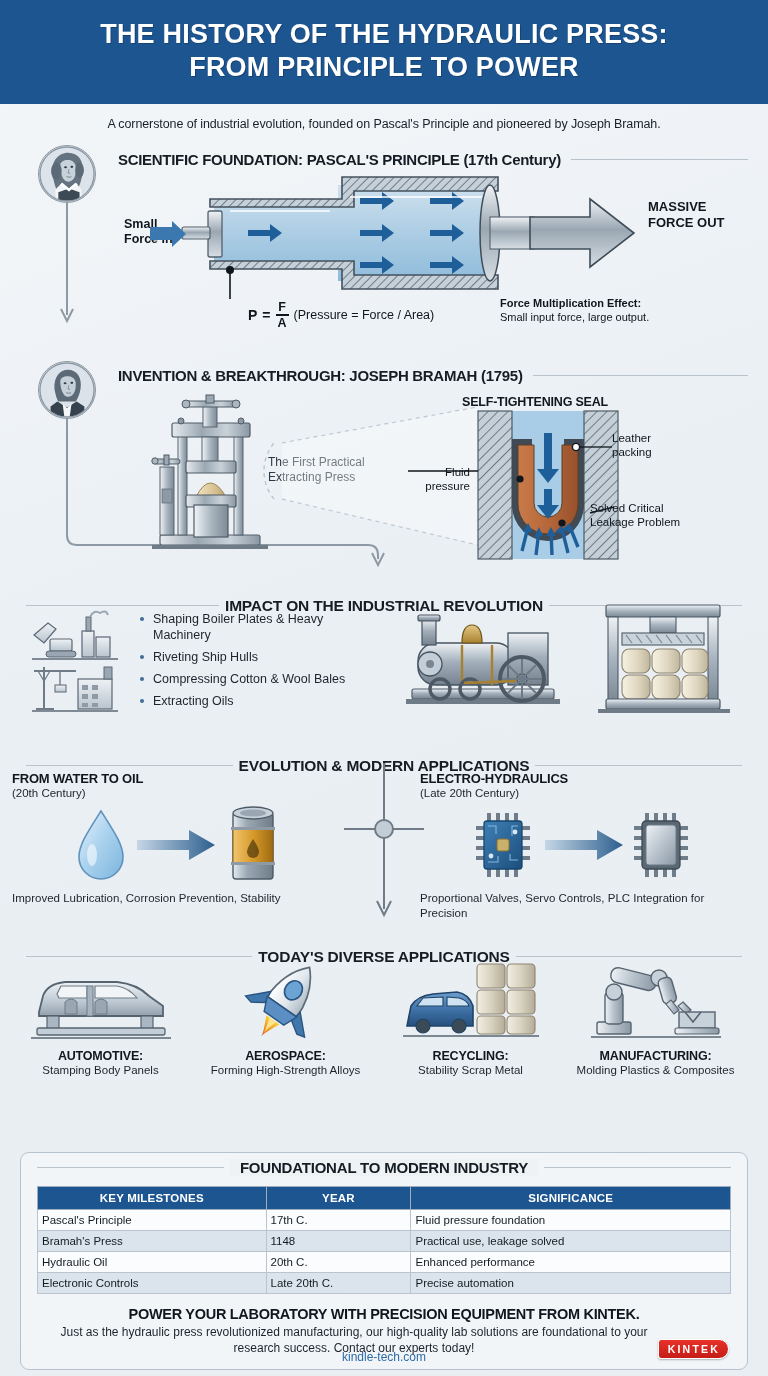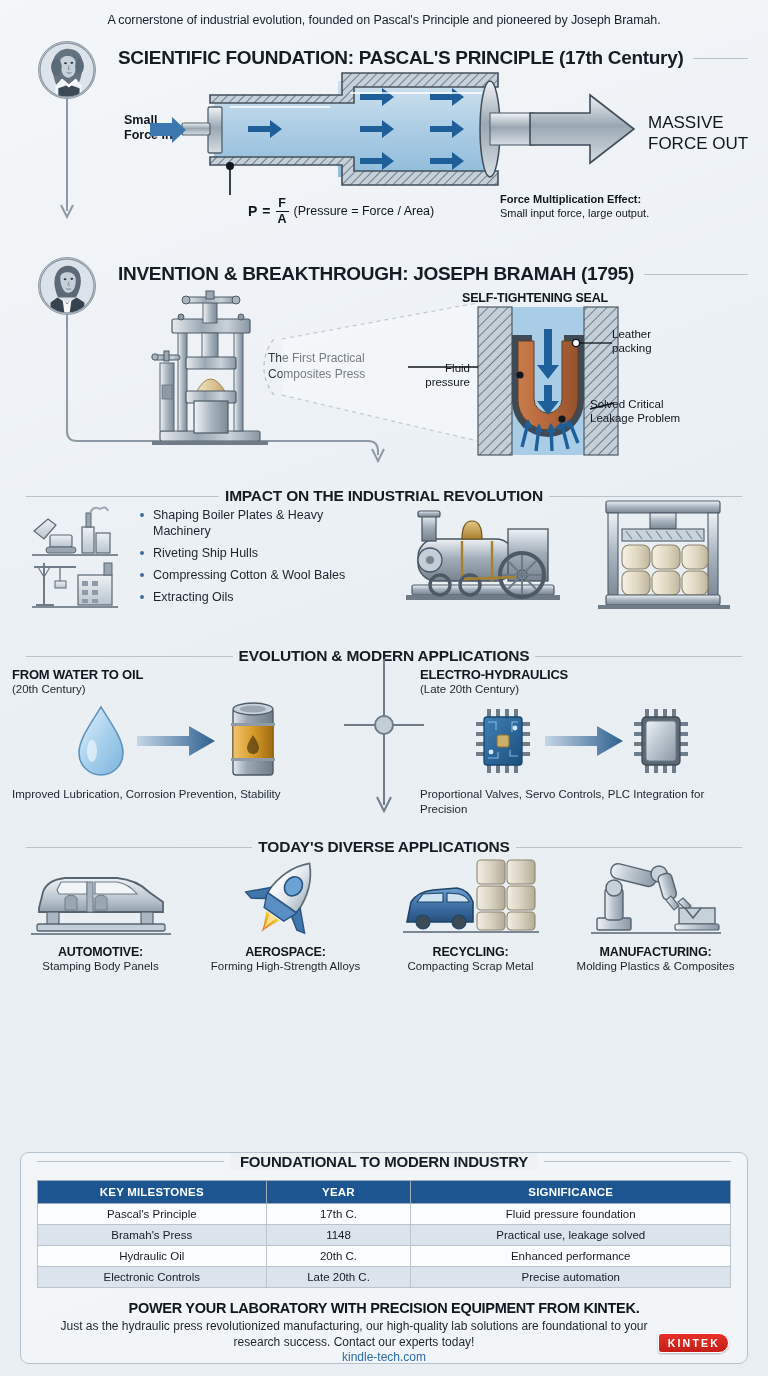--- a/index.html
+++ b/index.html
@@ -38,39 +38,39 @@
     padding: 13px 20px 10px;
     letter-spacing: -.1px;
   }
 
   
   .sec-head {
     display: flex;
     align-items: center;
     gap: 6px;
     padding: 0 26px;
-    margin: 10px 0 4px;
+    margin: 16px 0 4px;
   }
   .sec-head .rule { flex: 1 1 auto; height: 1px; background: #b9c3cc; }
   .sec-head h2 {
     font-size: 15.5px;
     font-weight: bold;
     color: #151c23;
     letter-spacing: -.2px;
     white-space: nowrap;
   }
 
   
   .inline-head {
     display: flex;
     align-items: center;
     gap: 10px;
   }
   .inline-head h2 {
-    font-size: 19px;
+    font-size: 15px;
     font-weight: bold;
     color: #151c23;
     letter-spacing: -.3px;
     white-space: nowrap;
   }
   .inline-head .rule { flex: 1 1 auto; height: 1px; background: #b9c3cc; }
 
   
   .portrait {
     width: 58px; height: 58px;
@@ -85,22 +85,22 @@
 
   
   .s1 { position: relative; height: 212px; }
   .s1 .portrait-wrap { position: absolute; left: 38px; top: 4px; }
   .s1 .head-wrap { position: absolute; left: 118px; right: 20px; top: 10px; }
   .s1 .small-force {
     position: absolute; left: 124px; top: 76px;
     font-size: 12.5px; font-weight: bold; color: #10161d; line-height: 1.22;
   }
   .s1 .massive {
-    position: absolute; left: 648px; top: 76px;
-    font-size: 17px; font-weight: normal; color: #10161d; line-height: 1.22;
+    position: absolute; left: 648px; top: 58px;
+    font-size: 13px; font-weight: bold; color: #10161d; line-height: 1.22;
   }
   .s1 .diagram { position: absolute; left: 190px; top: 36px; }
   .s1 .formula {
     position: absolute; left: 248px; top: 160px;
     display: flex; align-items: center; gap: 5px;
     font-size: 12.5px; color: #10161d;
   }
   .s1 .formula b { font-size: 14px; }
   .frac { display: inline-flex; flex-direction: column; align-items: center; line-height: 1; }
   .frac .num { font-weight: bold; font-size: 12.5px; }
@@ -185,21 +185,21 @@
 
   table { width: 100%; border-collapse: collapse; }
   thead th {
     background: #1d5591; color: #fff;
     font-size: 11.5px; font-weight: bold; letter-spacing: .2px;
     padding: 5px 4px; text-align: center;
     border: 1px solid #9fadba;
   }
   tbody td {
     font-size: 11.5px; color: #141c23;
-    padding: 4px 4px; text-align: center;
+    padding: 4px 4px; 
     border: 1px solid #b9c4ce;
     background: #fbfcfd;
   }
   tbody tr:nth-child(even) td { background: #dbe4ec; }
 
   .cta {
     text-align: center;
     margin-top: 12px;
     position: relative;
   }
@@ -225,20 +225,26 @@
     text-align: center; font-size: 12px; color: #2c6ba5;
   }
 
   svg { overflow: visible; }
 </style>
 </head>
 <body>
 
 <div class="page">
 
+  <div class="header">
+    <h1>
+      <span>THE HISTORY OF THE HYDRAULIC PRESS:</span><br>
+      <span>FROM PRINCIPLE TO POWER</span>
+    </h1>
+  </div>
   <div class="subtitle">A cornerstone of industrial evolution, founded on Pascal's Principle and pioneered by Joseph Bramah.</div>
 
   <div class="s1">
 
     <div class="portrait-wrap">
       <div class="portrait">
         <svg viewBox="0 0 58 58">
           <defs>
             <clipPath id="pclip">
                 <circle cx="29" cy="29" r="28"></circle>
@@ -466,21 +472,21 @@
         <rect x="4" y="66" width="26" height="5" rx="2.5" fill="url(#mg)" stroke="#4e5b66" stroke-width="1"></rect>
         <circle cx="5" cy="68" r="3.2" fill="#aab6c0" stroke="#4e5b66"></circle>
         <rect x="14" y="62" width="5" height="10" fill="#9ba8b3" stroke="#4e5b66"></rect>
         <rect x="10" y="74" width="14" height="68" fill="url(#mg2)" stroke="#56636e" stroke-width="1"></rect>
         <rect x="12" y="96" width="10" height="14" fill="#8d99a4" stroke="#5c6a75" stroke-width=".7"></rect>
       </svg>
     </div>
 
     <div class="callout">
       <span>The First Practical</span><br>
-      <span>Composites Press</span>
+      <span>Extracting Press</span>
     </div>
 
     <svg style="position:absolute;left:252px;top:60px;" width="240" height="140">
       <path d="M22 86 a44 44 0 0 1 0 -56" fill="none" stroke="#b6c2cd" stroke-width="1.3" stroke-dasharray="4 4"></path>
       <path d="M30 30 L226 -6" stroke="#b6c2cd" stroke-width="1.3" stroke-dasharray="4 4" fill="none"></path>
       <path d="M30 86 L226 132" stroke="#b6c2cd" stroke-width="1.3" stroke-dasharray="4 4" fill="none"></path>
       <path d="M30 30 L226 -6 L226 132 L30 86 Z" fill="#ffffff" opacity=".34"></path>
     </svg>
 
     <div class="seal-title">SELF-TIGHTENING SEAL</div>
@@ -942,21 +948,21 @@
               <rect x="104" y="6" width="28" height="24" rx="4" fill="url(#scr)"></rect>
               <rect x="74" y="32" width="28" height="24" rx="4" fill="url(#scr)"></rect>
               <rect x="104" y="32" width="28" height="24" rx="4" fill="url(#scr)"></rect>
               <rect x="74" y="58" width="28" height="18" rx="4" fill="url(#scr)"></rect>
               <rect x="104" y="58" width="28" height="18" rx="4" fill="url(#scr)"></rect>
             </g>
             <line x1="0" y1="78" x2="136" y2="78" stroke="#566470" stroke-width="1.6"></line>
           </svg>
         </div>
         <div class="ttl">RECYCLING:</div>
-        <div class="sub">Compacting Scrap Metal</div>
+        <div class="sub">Stability Scrap Metal</div>
       </div>
 
       <div class="app">
         <div class="art">
           <svg width="130" height="86" viewBox="0 0 130 86">
             <defs>
               <linearGradient id="rb" x1="0" y1="0" x2="1" y2="0">
                 <stop offset="0%" stop-color="#eef2f6"></stop>
                   <stop offset="50%" stop-color="#b5c0ca"></stop>
                 <stop offset="100%" stop-color="#8b98a4"></stop>

